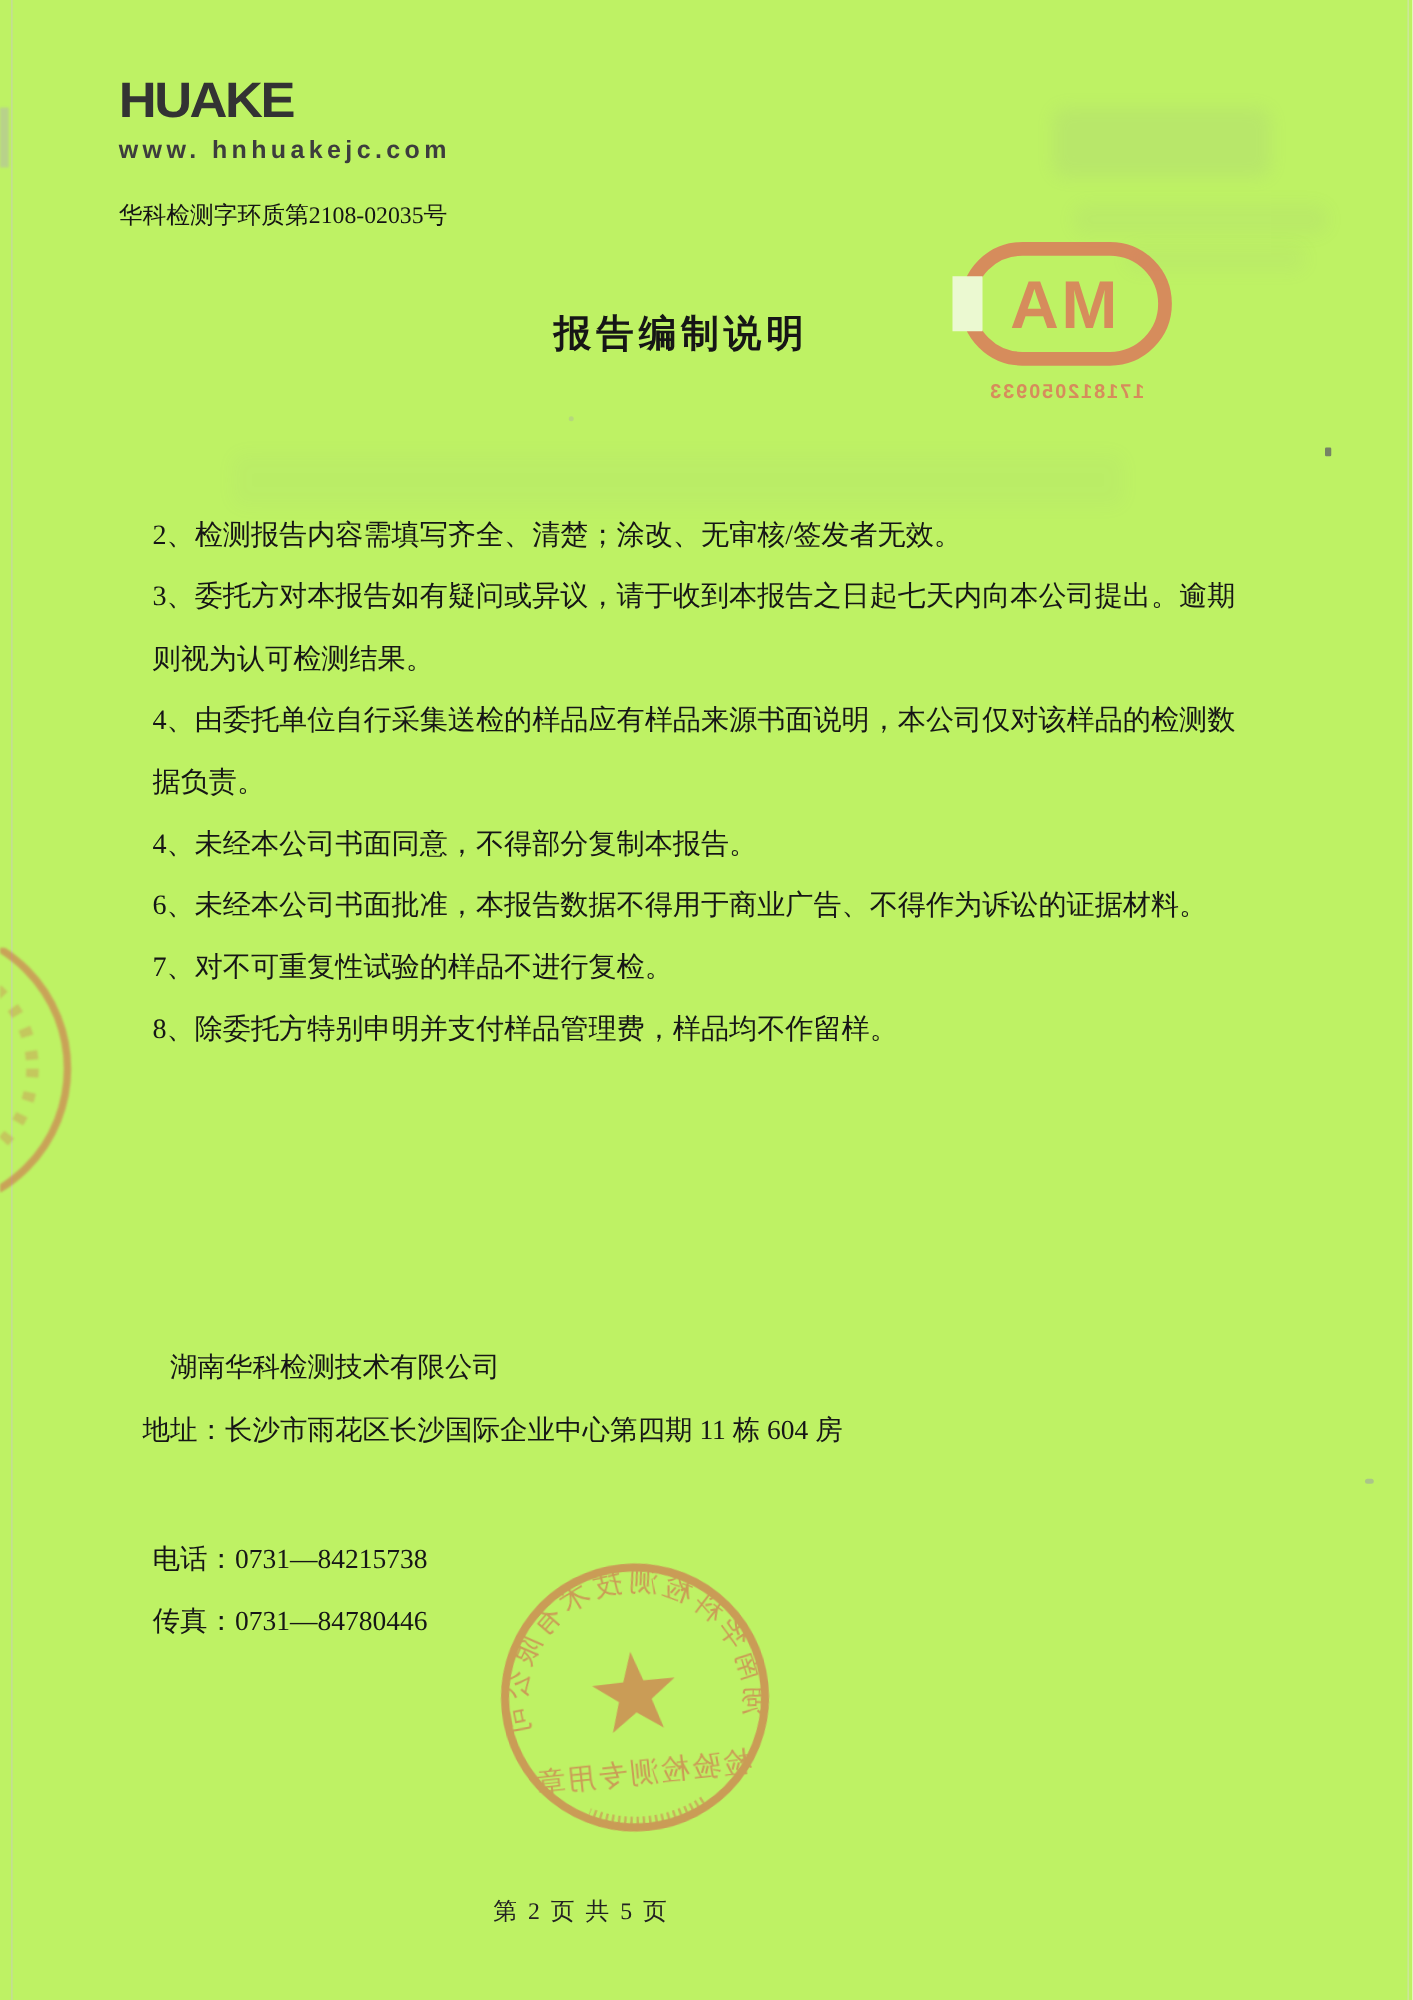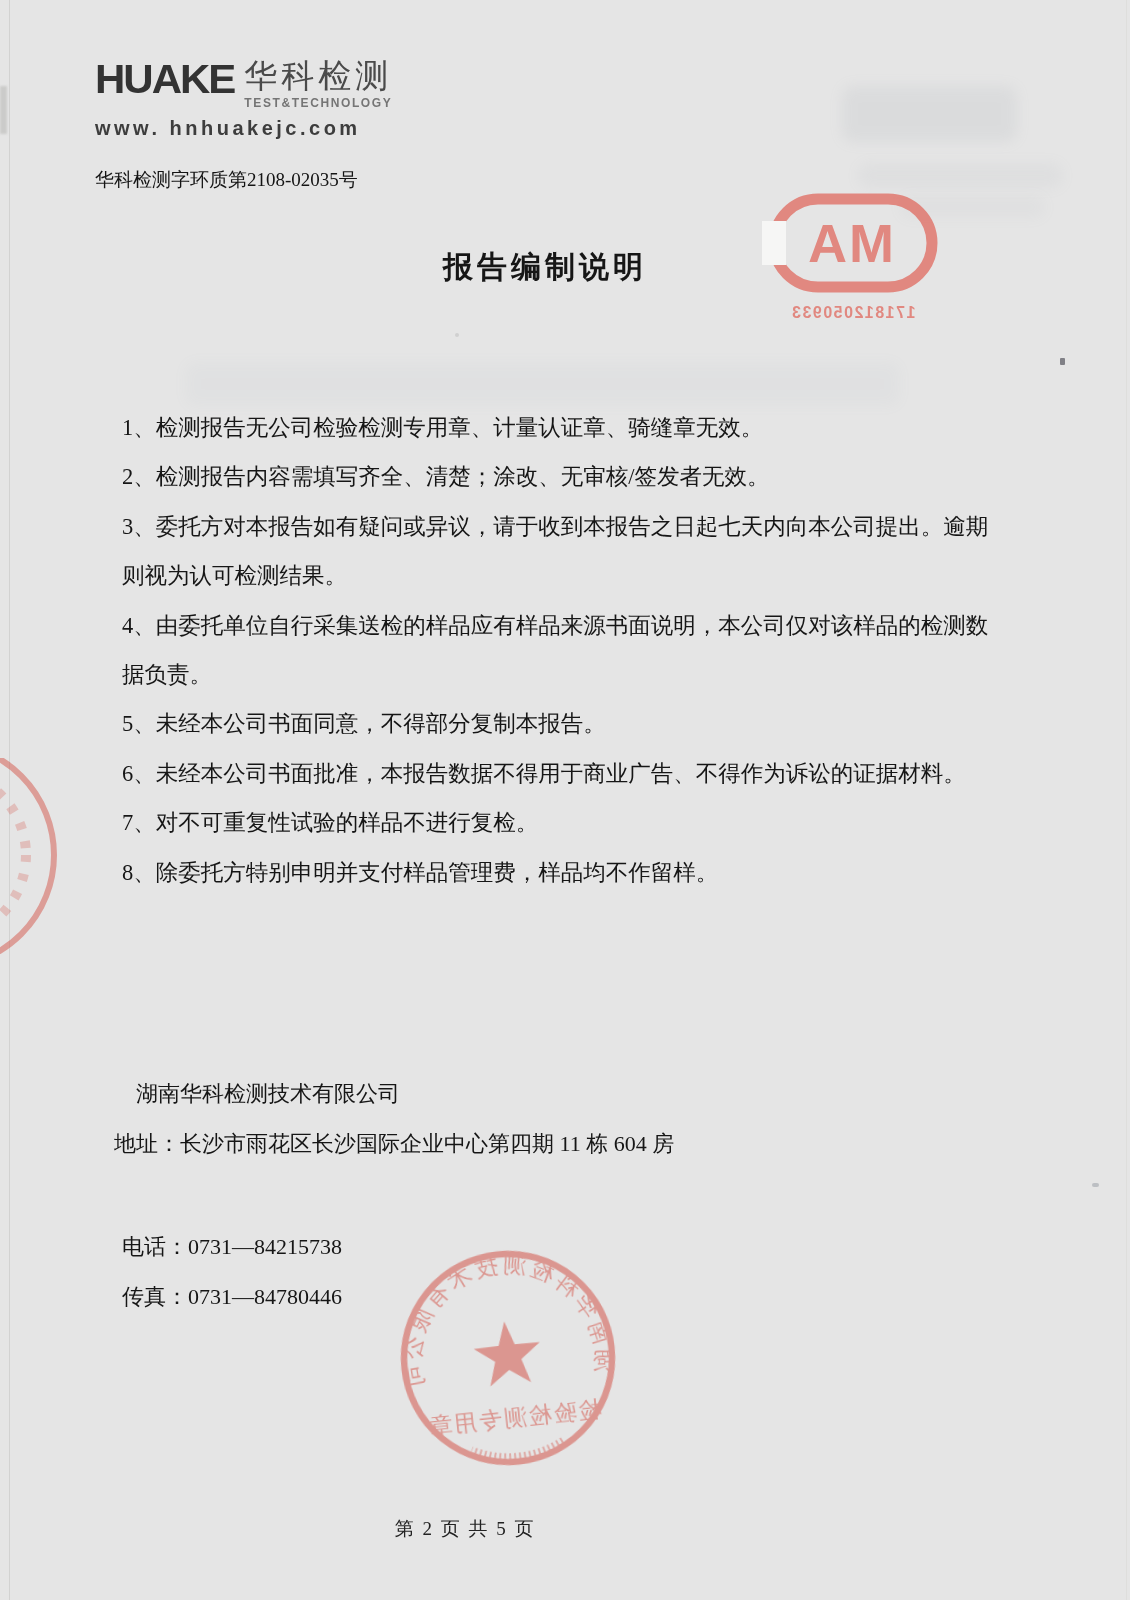--- a/index.html
+++ b/index.html
@@ -1,17 +1,17 @@
 <!DOCTYPE html>
 <html><head>
 <meta charset="utf-8">
 <style>
   html,body{margin:0;padding:0;background:#ffffff;}
   .page{
-    position:relative;width:1130px;height:1600px;background:#e5e5e5;
+    position:relative;width:1130px;height:1600px;background:#bef264;
     font-family:"Liberation Serif","DejaVu Serif",serif;color:#1e1e1e;overflow:hidden;
   }
   
   .edge-left{position:absolute;left:9px;top:0;width:1px;height:1600px;background:#c8c8c6;opacity:.65;}
   .edge-right{position:absolute;left:1126px;top:0;width:1px;height:1600px;background:#d8d8d6;opacity:.6;}
   .edge-smudge{position:absolute;left:0;top:86px;width:7px;height:48px;background:#b3b3b0;opacity:.5;filter:blur(1px);}
   .bleed{position:absolute;background:#8a929c;filter:blur(7px);border-radius:10px;}
   .bleed-1{left:842px;top:86px;width:175px;height:56px;opacity:.11;}
   .bleed-2{left:858px;top:163px;width:205px;height:25px;opacity:.07;}
   .bleed-3{left:900px;top:196px;width:145px;height:22px;opacity:.06;}
@@ -93,50 +93,45 @@
   <div class="bleed bleed-2"></div>
   <div class="bleed bleed-3"></div>
   <div class="bleed bleed-4"></div>
   <div class="speck-1"></div>
   <div class="speck-2"></div>
   <div class="speck-3"></div>
 
   <header class="letterhead">
     <div class="logo-row">
       <span class="logo-en">HUAKE</span>
-      <span class="logo-cn-wrap">
-        <span class="logo-cn">华科检测</span>
-        <span class="logo-tagline">TEST&amp;TECHNOLOGY</span>
-      </span>
     </div>
     <div class="website">www. hnhuakejc.com</div>
     <div class="doc-number">华科检测字环质第2108-02035号</div>
   </header>
 
   <h1 class="title">报告编制说明</h1>
 
   <div class="cma-stamp">
     <svg width="180" height="134" viewBox="0 0 180 134" xmlns="http://www.w3.org/2000/svg">
       <g transform="scale(-1,1) translate(-180,0)" fill="#e0655a" stroke="none">
         <rect x="10" y="7" width="158" height="88" rx="44" fill="none" stroke="#e0655a" stroke-width="11"></rect>
         <rect x="156" y="29" width="26" height="44" fill="#fdfdfc"></rect>
         <text x="92" y="70" text-anchor="middle" font-family="Liberation Sans, DejaVu Sans, sans-serif" font-size="54" font-weight="800" letter-spacing="2">MA</text>
         <text x="89" y="126" text-anchor="middle" font-family="Liberation Sans, DejaVu Sans, sans-serif" font-size="16" font-weight="700" letter-spacing="1.5">171812050933</text>
       </g>
     </svg>
   </div>
 
   <section class="notes">
-      <p class="note-item">1、检测报告无公司检验检测专用章、计量认证章、骑缝章无效。</p>
       <p class="note-item">2、检测报告内容需填写齐全、清楚；涂改、无审核/签发者无效。</p>
       <p class="note-item">3、委托方对本报告如有疑问或异议，请于收到本报告之日起七天内向本公司提出。逾期
 则视为认可检测结果。</p>
       <p class="note-item">4、由委托单位自行采集送检的样品应有样品来源书面说明，本公司仅对该样品的检测数
 据负责。</p>
-      <p class="note-item">5、未经本公司书面同意，不得部分复制本报告。</p>
+      <p class="note-item">4、未经本公司书面同意，不得部分复制本报告。</p>
       <p class="note-item">6、未经本公司书面批准，本报告数据不得用于商业广告、不得作为诉讼的证据材料。</p>
       <p class="note-item">7、对不可重复性试验的样品不进行复检。</p>
       <p class="note-item">8、除委托方特别申明并支付样品管理费，样品均不作留样。</p>
     </section>
 
   <p class="info-line company-name">湖南华科检测技术有限公司</p>
   <p class="info-line addr-1"><span>地址：</span><span>长沙市雨花区长沙国际企业中心第四期 11 栋 604 房</span></p>
   <p class="info-line phone-line"><span>电话：</span><span>0731—84215738</span></p>
   <p class="info-line fax-line"><span>传真：</span><span>0731—84780446</span></p>
 

